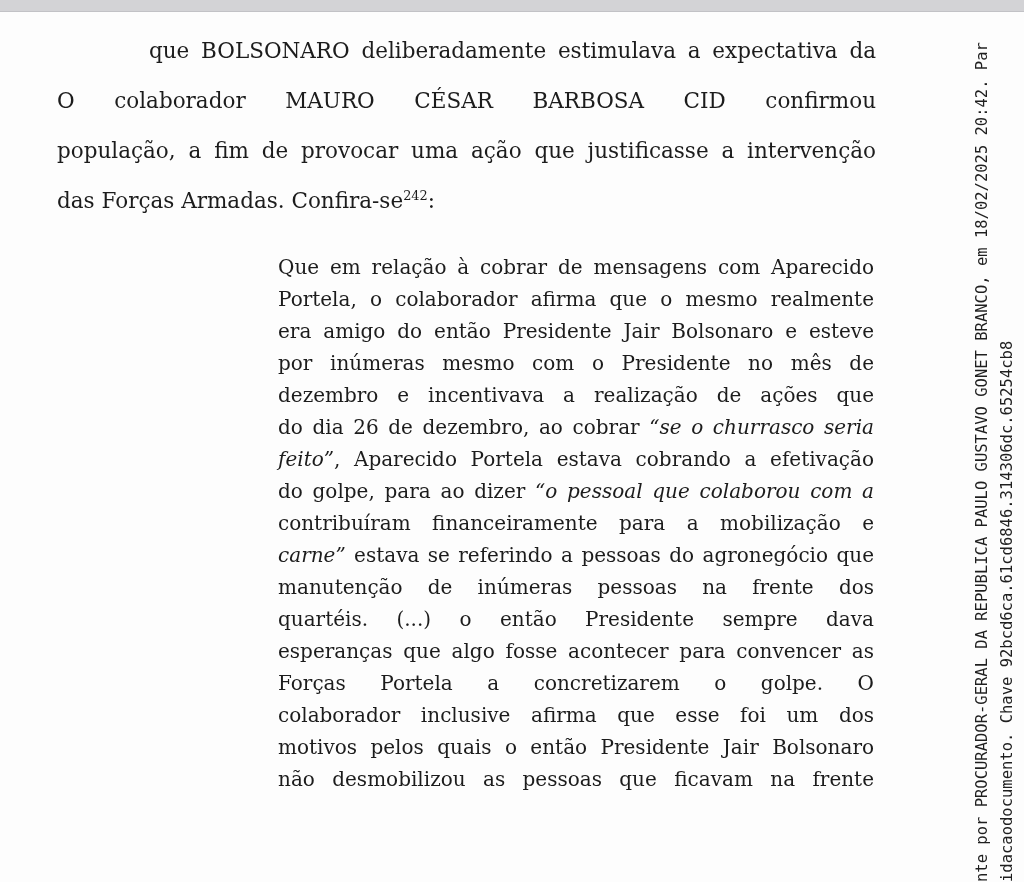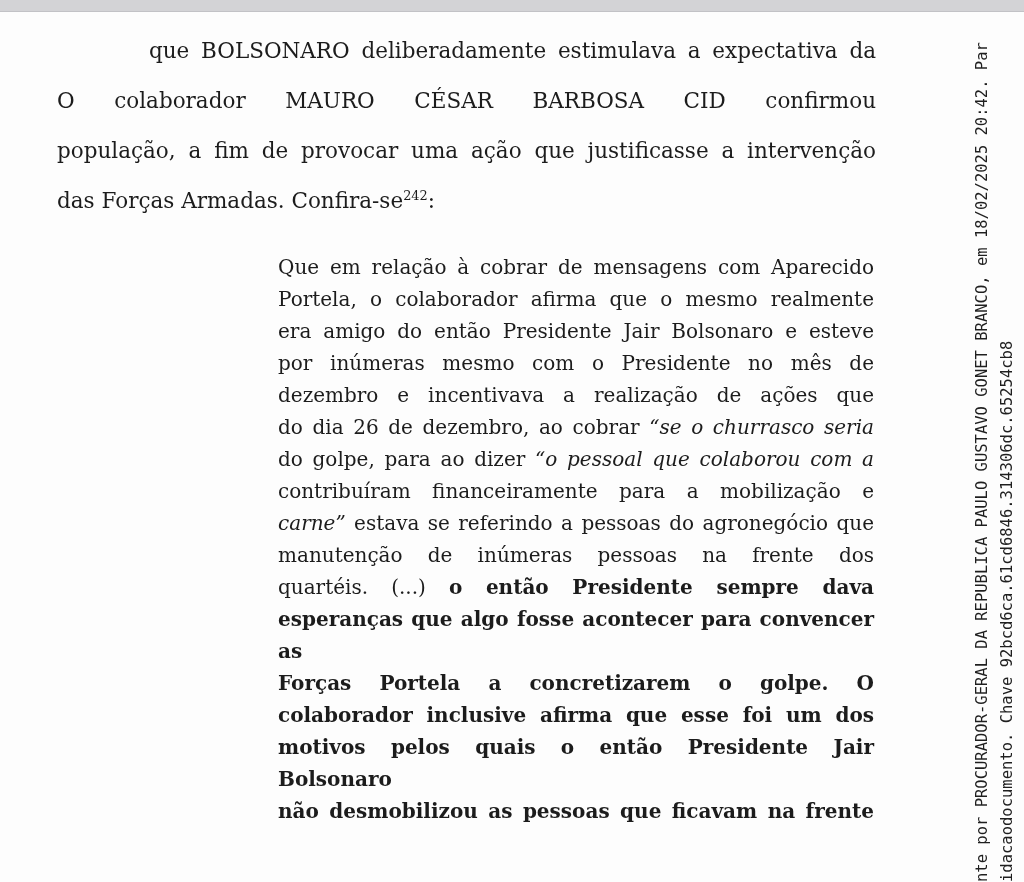--- a/index.html
+++ b/index.html
@@ -38,21 +38,21 @@
   .lead .line:first-child { text-indent: 92px; }
   .quote {
     margin: 22px 0 0 278px;
     width: 596px;
     font-size: 20px;
     line-height: 32px;
   }
   .line { text-align: justify; text-align-last: justify; }
   .line.last { text-align-last: left; }
   .seg-italic { font-style: italic; margin-top: 28px; }
-  .seg-bold { font-weight: bold; }
+  .seg-bold { font-weight: normal; }
   .seg-sup { font-size: 0.6em; position: relative; top: -0.65em; }
   .stamp {
     position: absolute; top: 0; right: 0;
     width: 62px; height: 882px;
     overflow: hidden;
   }
   .stamp-inner {
     position: absolute; left: 8px; top: 882px;
     transform: rotate(-90deg);
     transform-origin: 0 0;
@@ -78,20 +78,21 @@
         <div class="line last"><span>das Forças Armadas. Confira-se</span><span class="seg-sup">242</span><span>:</span></div>
       </div>
 
     <div class="quote">
         <div class="line"><span>Que em relação à cobrar de mensagens com Aparecido</span></div>
         <div class="line"><span>Portela, o colaborador afirma que o mesmo realmente</span></div>
         <div class="line"><span>era amigo do então Presidente Jair Bolsonaro e esteve</span></div>
         <div class="line"><span>por inúmeras mesmo com o Presidente no mês de</span></div>
         <div class="line"><span>dezembro e incentivava a realização de ações que</span></div>
         <div class="line"><span>do dia 26 de dezembro, ao cobrar </span><span class="seg-italic">“se o churrasco seria</span></div>
+        <div class="line"><span class="seg-italic">feito”</span><span>, Aparecido Portela estava cobrando a efetivação</span></div>
         <div class="line"><span>do golpe, para ao dizer </span><span class="seg-italic">“o pessoal que colaborou com a</span></div>
         <div class="line"><span>contribuíram financeiramente para a mobilização e</span></div>
         <div class="line"><span class="seg-italic">carne”</span><span> estava se referindo a pessoas do agronegócio que</span></div>
         <div class="line"><span>manutenção de inúmeras pessoas na frente dos</span></div>
         <div class="line"><span>quartéis. (...) </span><span class="seg-bold">o então Presidente sempre dava</span></div>
         <div class="line"><span class="seg-bold">esperanças que algo fosse acontecer para convencer as</span></div>
         <div class="line"><span class="seg-bold">Forças Portela a concretizarem o golpe. O</span></div>
         <div class="line"><span class="seg-bold">colaborador inclusive afirma que esse foi um dos</span></div>
         <div class="line"><span class="seg-bold">motivos pelos quais o então Presidente Jair Bolsonaro</span></div>
         <div class="line"><span class="seg-bold">não desmobilizou as pessoas que ficavam na frente</span></div>

